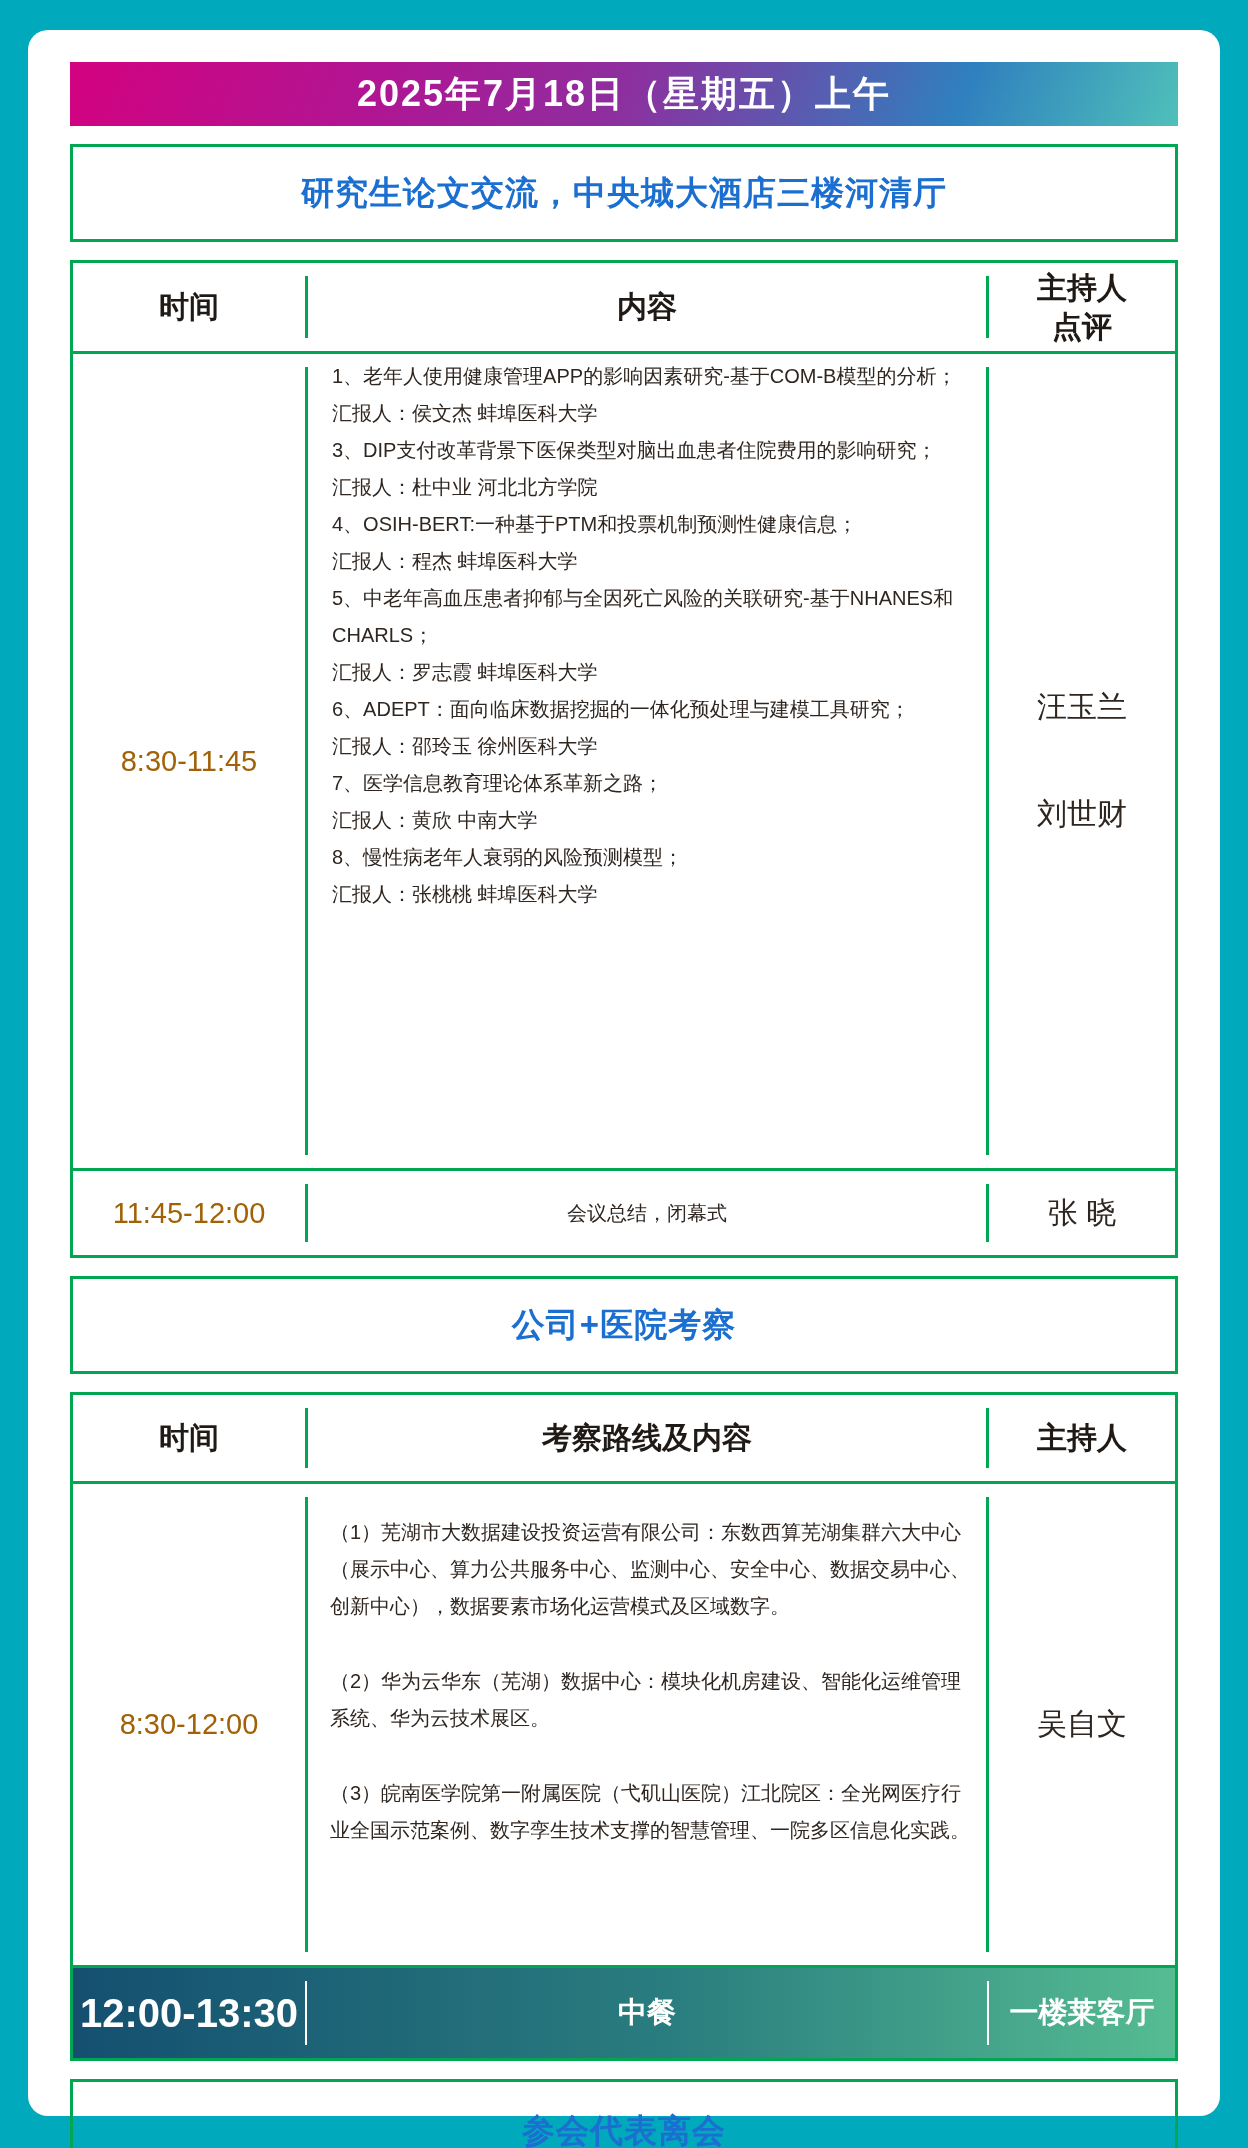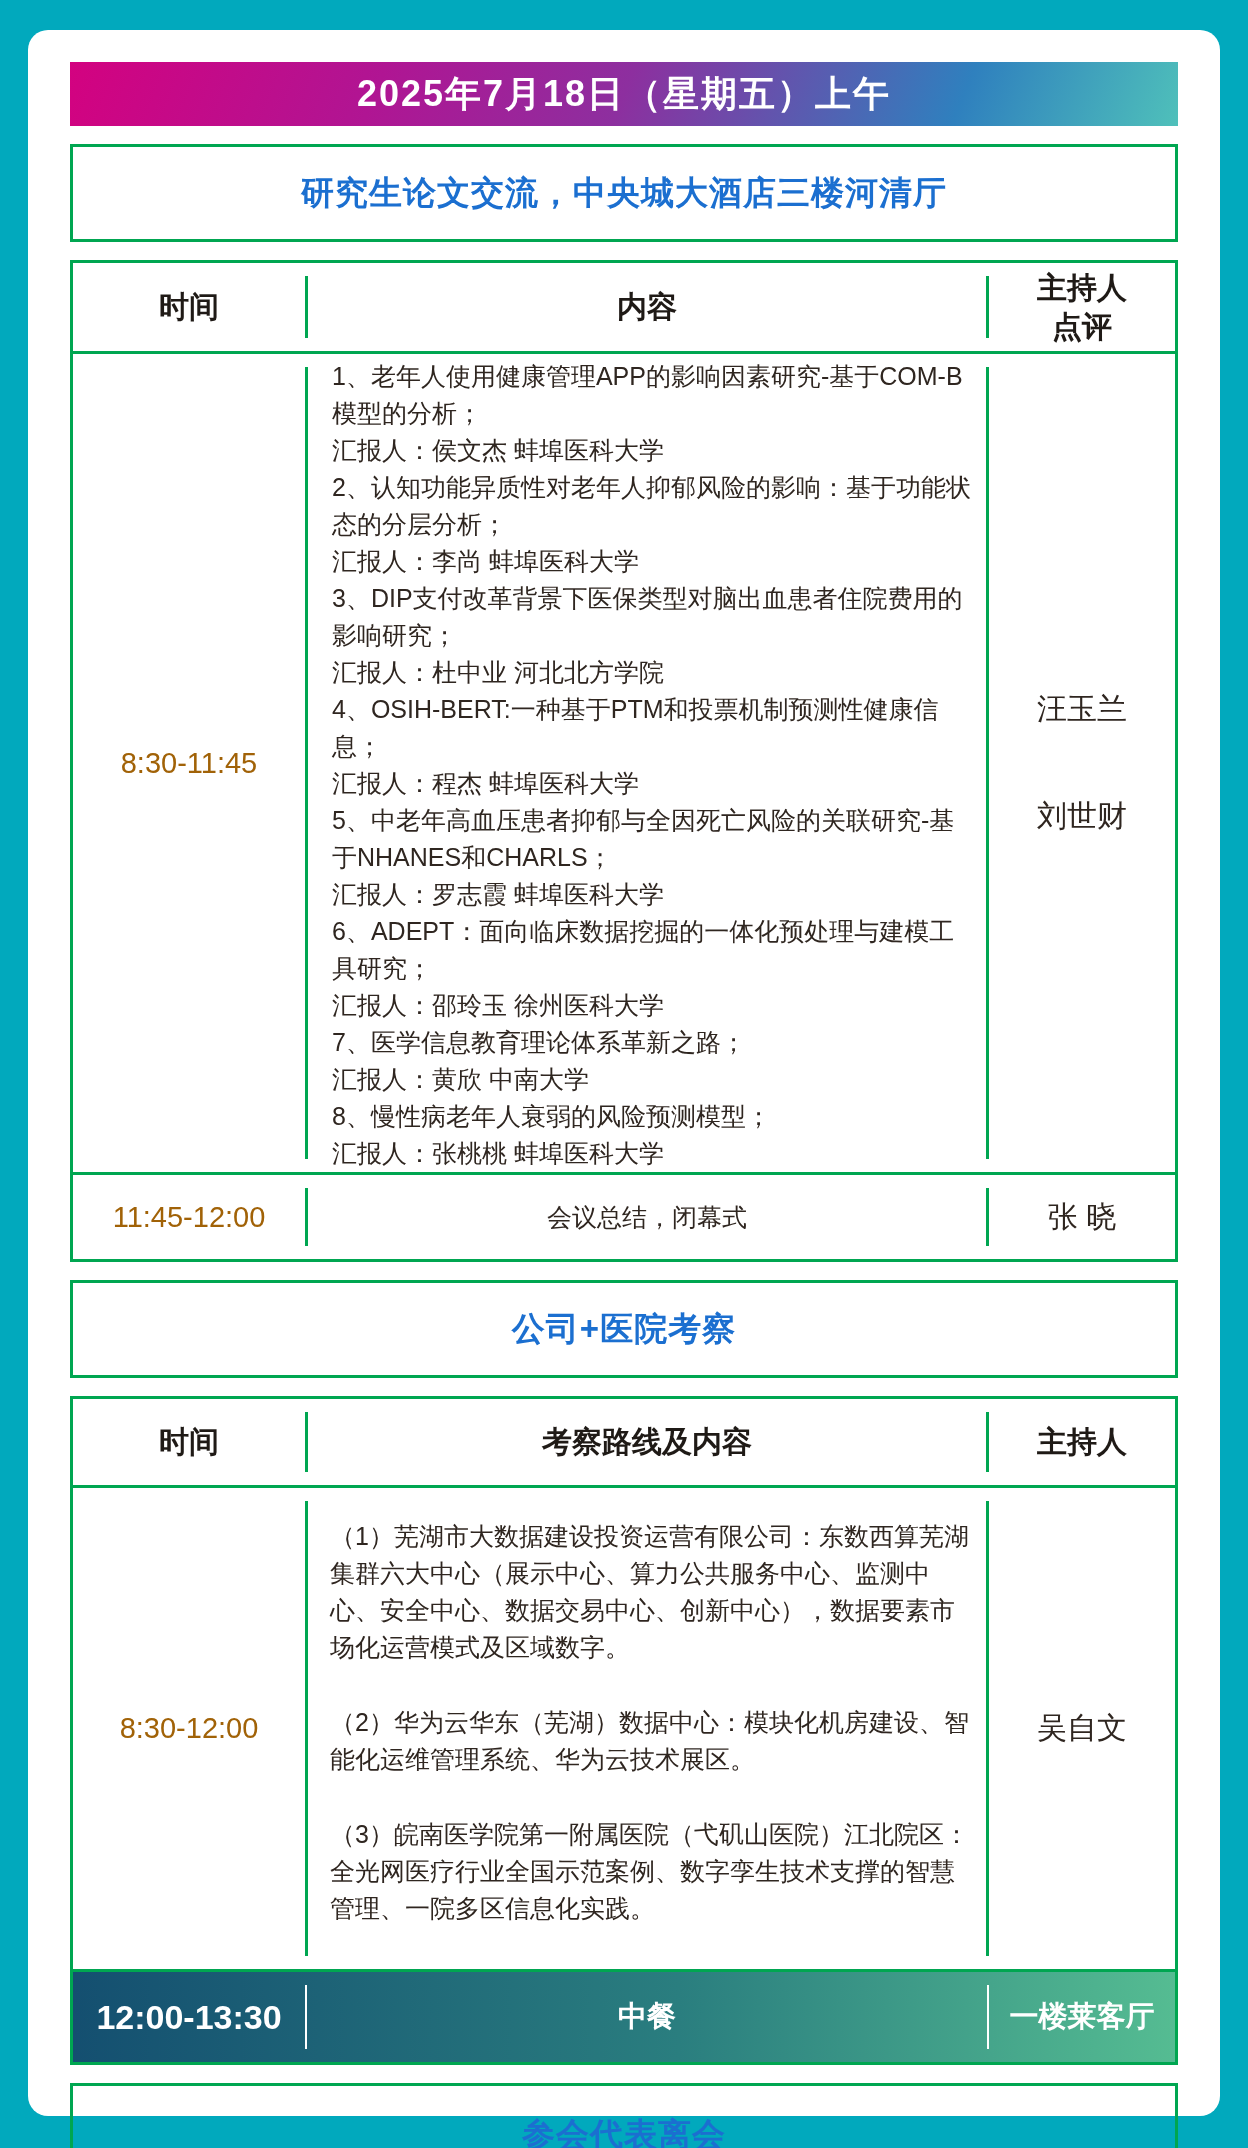--- a/index.html
+++ b/index.html
@@ -40,21 +40,21 @@
   .vdiv.white{background:#ffffff;width:2px;flex-basis:2px;}
   .cell-time{flex:0 0 232px;display:flex;align-items:center;justify-content:center;}
   .cell-content{flex:1 1 auto;display:flex;align-items:center;justify-content:center;min-width:0;}
   .cell-host{flex:0 0 186px;display:flex;align-items:center;justify-content:center;}
   .hdr{height:88px;}
   .hdr .cell-time,.hdr .cell-content,.hdr .cell-host{
     font-size:30px;font-weight:bold;color:#1f1a16;
   }
   .hdr .host-two-lines{text-align:center;line-height:1.3;}
   .time-text{font-size:29px;color:#a16207;}
-  .body-text{font-size:25px;line-height:37px;color:#2f2620;}
+  .body-text{font-size:20px;line-height:37px;color:#2f2620;}
   .session-row{min-height:814px;}
   .session-row .cell-content{
     display:block;
     padding:4px 14px 0 24px;
     box-sizing:border-box;
   }
   .hosts-col{
     display:flex;flex-direction:column;align-items:center;justify-content:center;
     gap:66px;
   }
@@ -64,21 +64,21 @@
   .tour-row .cell-content{
     display:block;
     padding:30px 16px 0 22px;
     box-sizing:border-box;
   }
   .tour-row .para{margin:0 0 38px 0;}
   .lunch-row{
     height:90px;
     background:linear-gradient(90deg,#144f70 0%,#2a7e7f 55%,#55bc92 100%);
   }
-  .lunch-row .time-text{color:#ffffff;font-weight:bold;font-size:34px;}
+  .lunch-row .time-text{color:#ffffff;font-weight:bold;font-size:40px;}
   .lunch-row .lunch-label{color:#ffffff;font-weight:bold;font-size:29px;}
   .footer-box{
     height:104px;
     display:flex;align-items:center;justify-content:center;
     color:#1b6fd0;font-size:33px;font-weight:bold;letter-spacing:1px;
   }
 </style>
 </head>
 <body>
 
@@ -113,24 +113,20 @@
       <div class="cell-time">
         <span class="time-text">8:30-11:45</span>
       </div>
       <div class="vdiv"></div>
       <div class="cell-content body-text">
         <div>
           <div>1、老年人使用健康管理APP的影响因素研究-基于COM-B模型的分析；</div>
           <div>汇报人：侯文杰 蚌埠医科大学</div>
         </div>
         <div>
-          <div>2、认知功能异质性对老年人抑郁风险的影响：基于功能状态的分层分析；</div>
-          <div>汇报人：李尚 蚌埠医科大学</div>
-        </div>
-        <div>
           <div>3、DIP支付改革背景下医保类型对脑出血患者住院费用的影响研究；</div>
           <div>汇报人：杜中业 河北北方学院</div>
         </div>
         <div>
           <div>4、OSIH-BERT:一种基于PTM和投票机制预测性健康信息；</div>
           <div>汇报人：程杰 蚌埠医科大学</div>
         </div>
         <div>
           <div>5、中老年高血压患者抑郁与全因死亡风险的关联研究-基于NHANES和CHARLS；</div>
           <div>汇报人：罗志霞 蚌埠医科大学</div>

